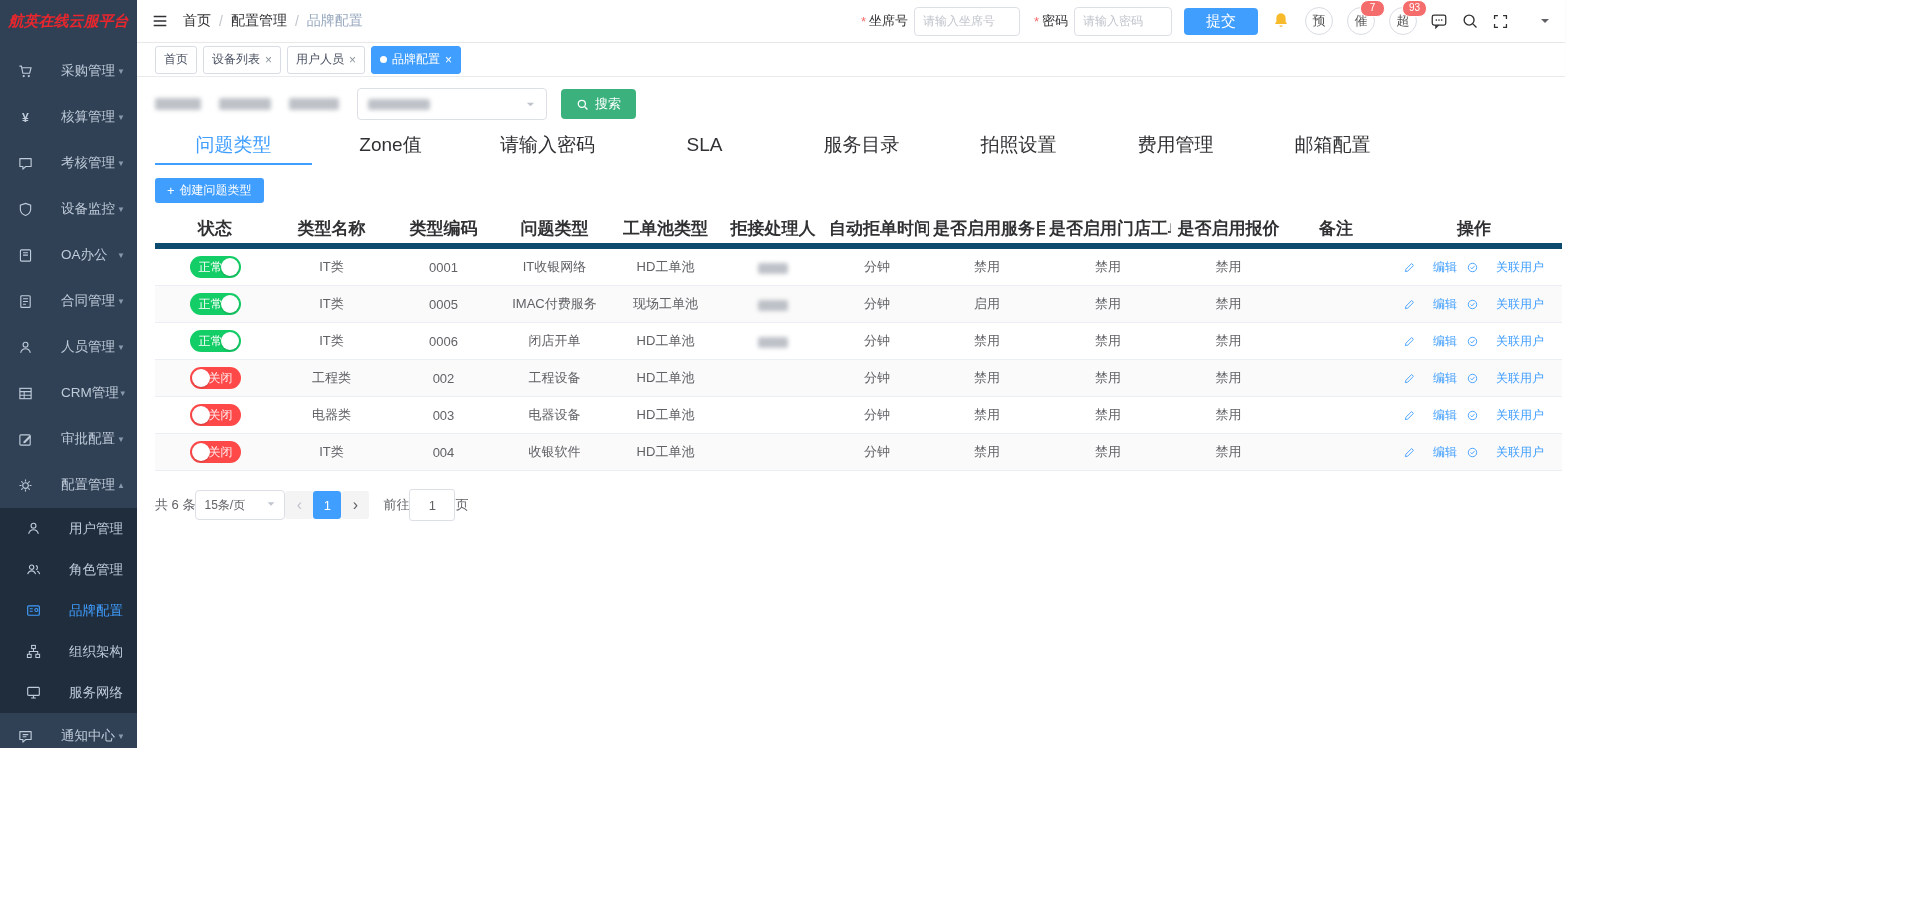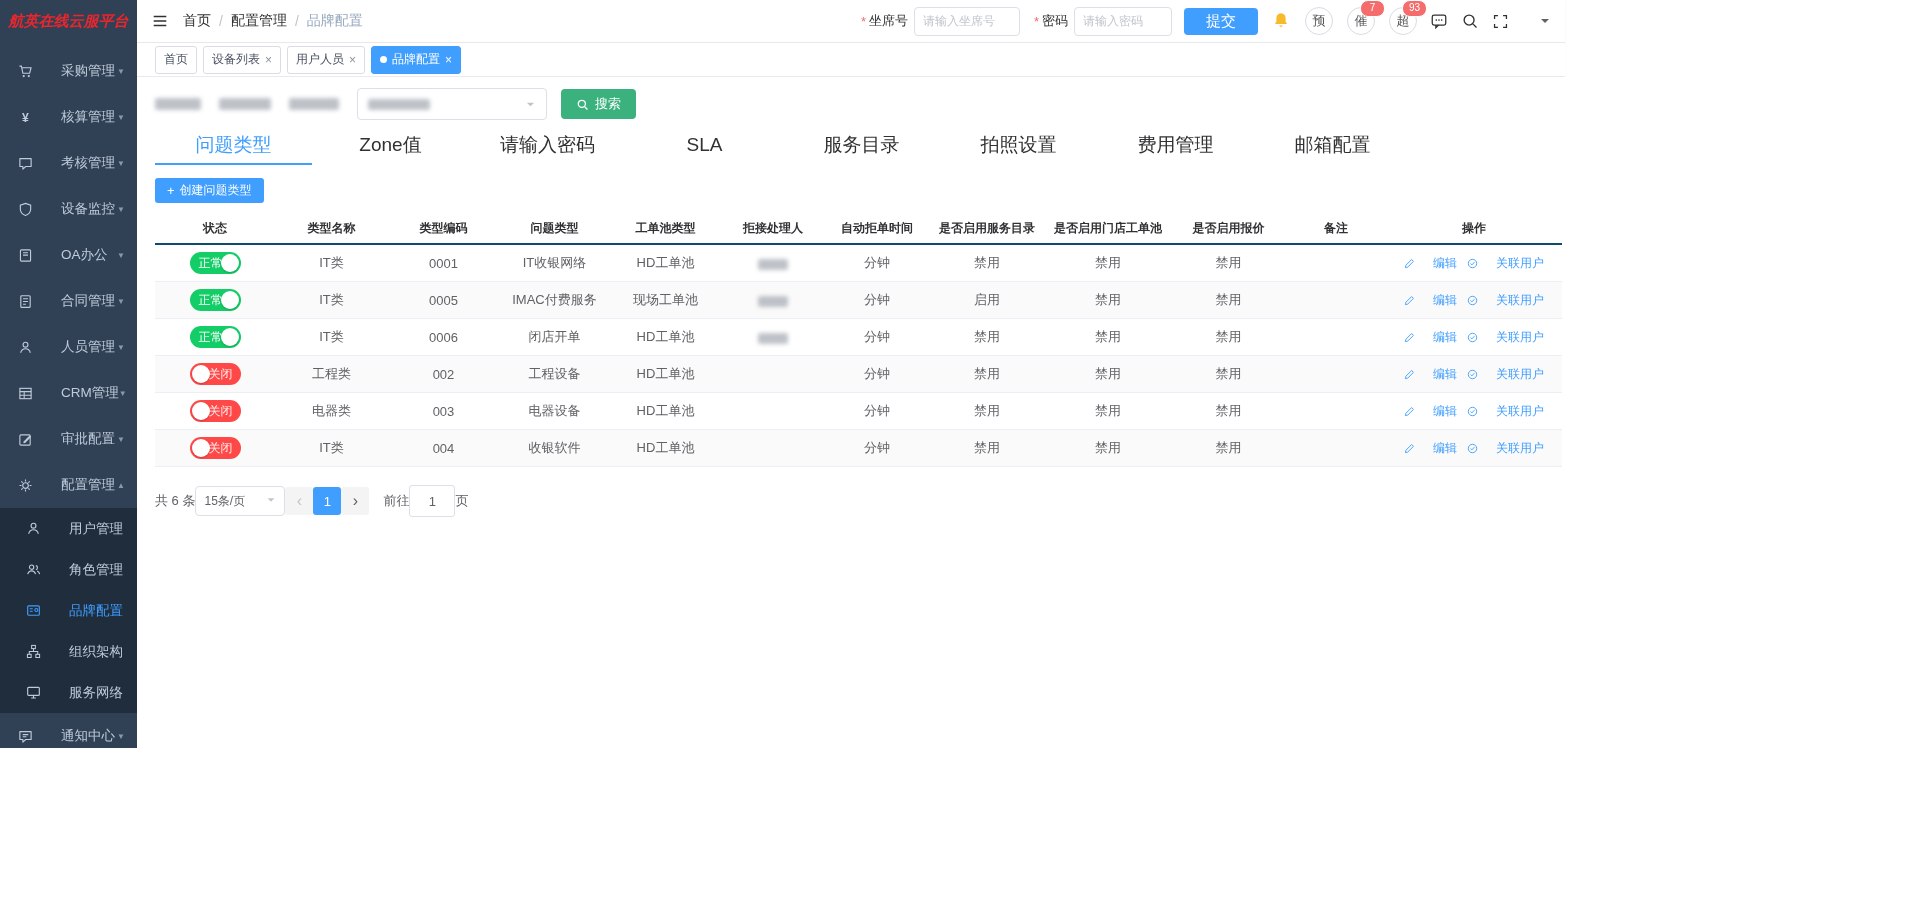--- a/index.html
+++ b/index.html
@@ -82,22 +82,22 @@
   .page-tabs{display:flex;margin-top:5px;}
   .ptab{width:157px;height:36px;display:flex;align-items:center;justify-content:center;
         font-size:19px;color:#303133;cursor:pointer;border-bottom:2px solid transparent;white-space:nowrap;}
   .ptab.active{color:#409EFF;border-bottom-color:#409EFF;}
 
   .create-btn{margin-top:13px;height:25px;padding:0 12px;background:#409EFF;color:#fff;border:none;
               border-radius:3px;font-size:12px;display:inline-flex;align-items:center;gap:5px;cursor:pointer;}
   .plus{font-size:13px;line-height:1;}
 
   table.grid{width:100%;margin-top:11px;border-collapse:collapse;table-layout:fixed;}
-  .grid th{height:29px;font-size:12px;font-weight:bold;color:#303133;text-align:center;
-           border-bottom:2px solid #0c4a6e;padding:0 4px;background:#fff;white-space:nowrap;overflow:hidden;}
+  .grid th{height:29px;font-size:17px;font-weight:bold;color:#303133;text-align:center;
+           border-bottom:6px solid #0c4a6e;padding:0 4px;background:#fff;white-space:nowrap;overflow:hidden;}
   .grid td{height:36px;font-size:13px;color:#606266;text-align:center;border-bottom:1px solid #ebeef5;
            padding:0 4px;white-space:nowrap;overflow:hidden;}
   .grid tbody tr:nth-child(even){background:#fafafa;}
 
   .switch{position:relative;display:inline-flex;align-items:center;width:51px;height:22px;
           border-radius:11px;vertical-align:middle;cursor:pointer;}
   .switch.on{background:#13CE66;}
   .switch.off{background:#FF4949;}
   .sw-text{width:100%;font-size:12px;color:#fff;line-height:22px;}
   .switch.on .sw-text{text-align:left;padding-left:9px;}

